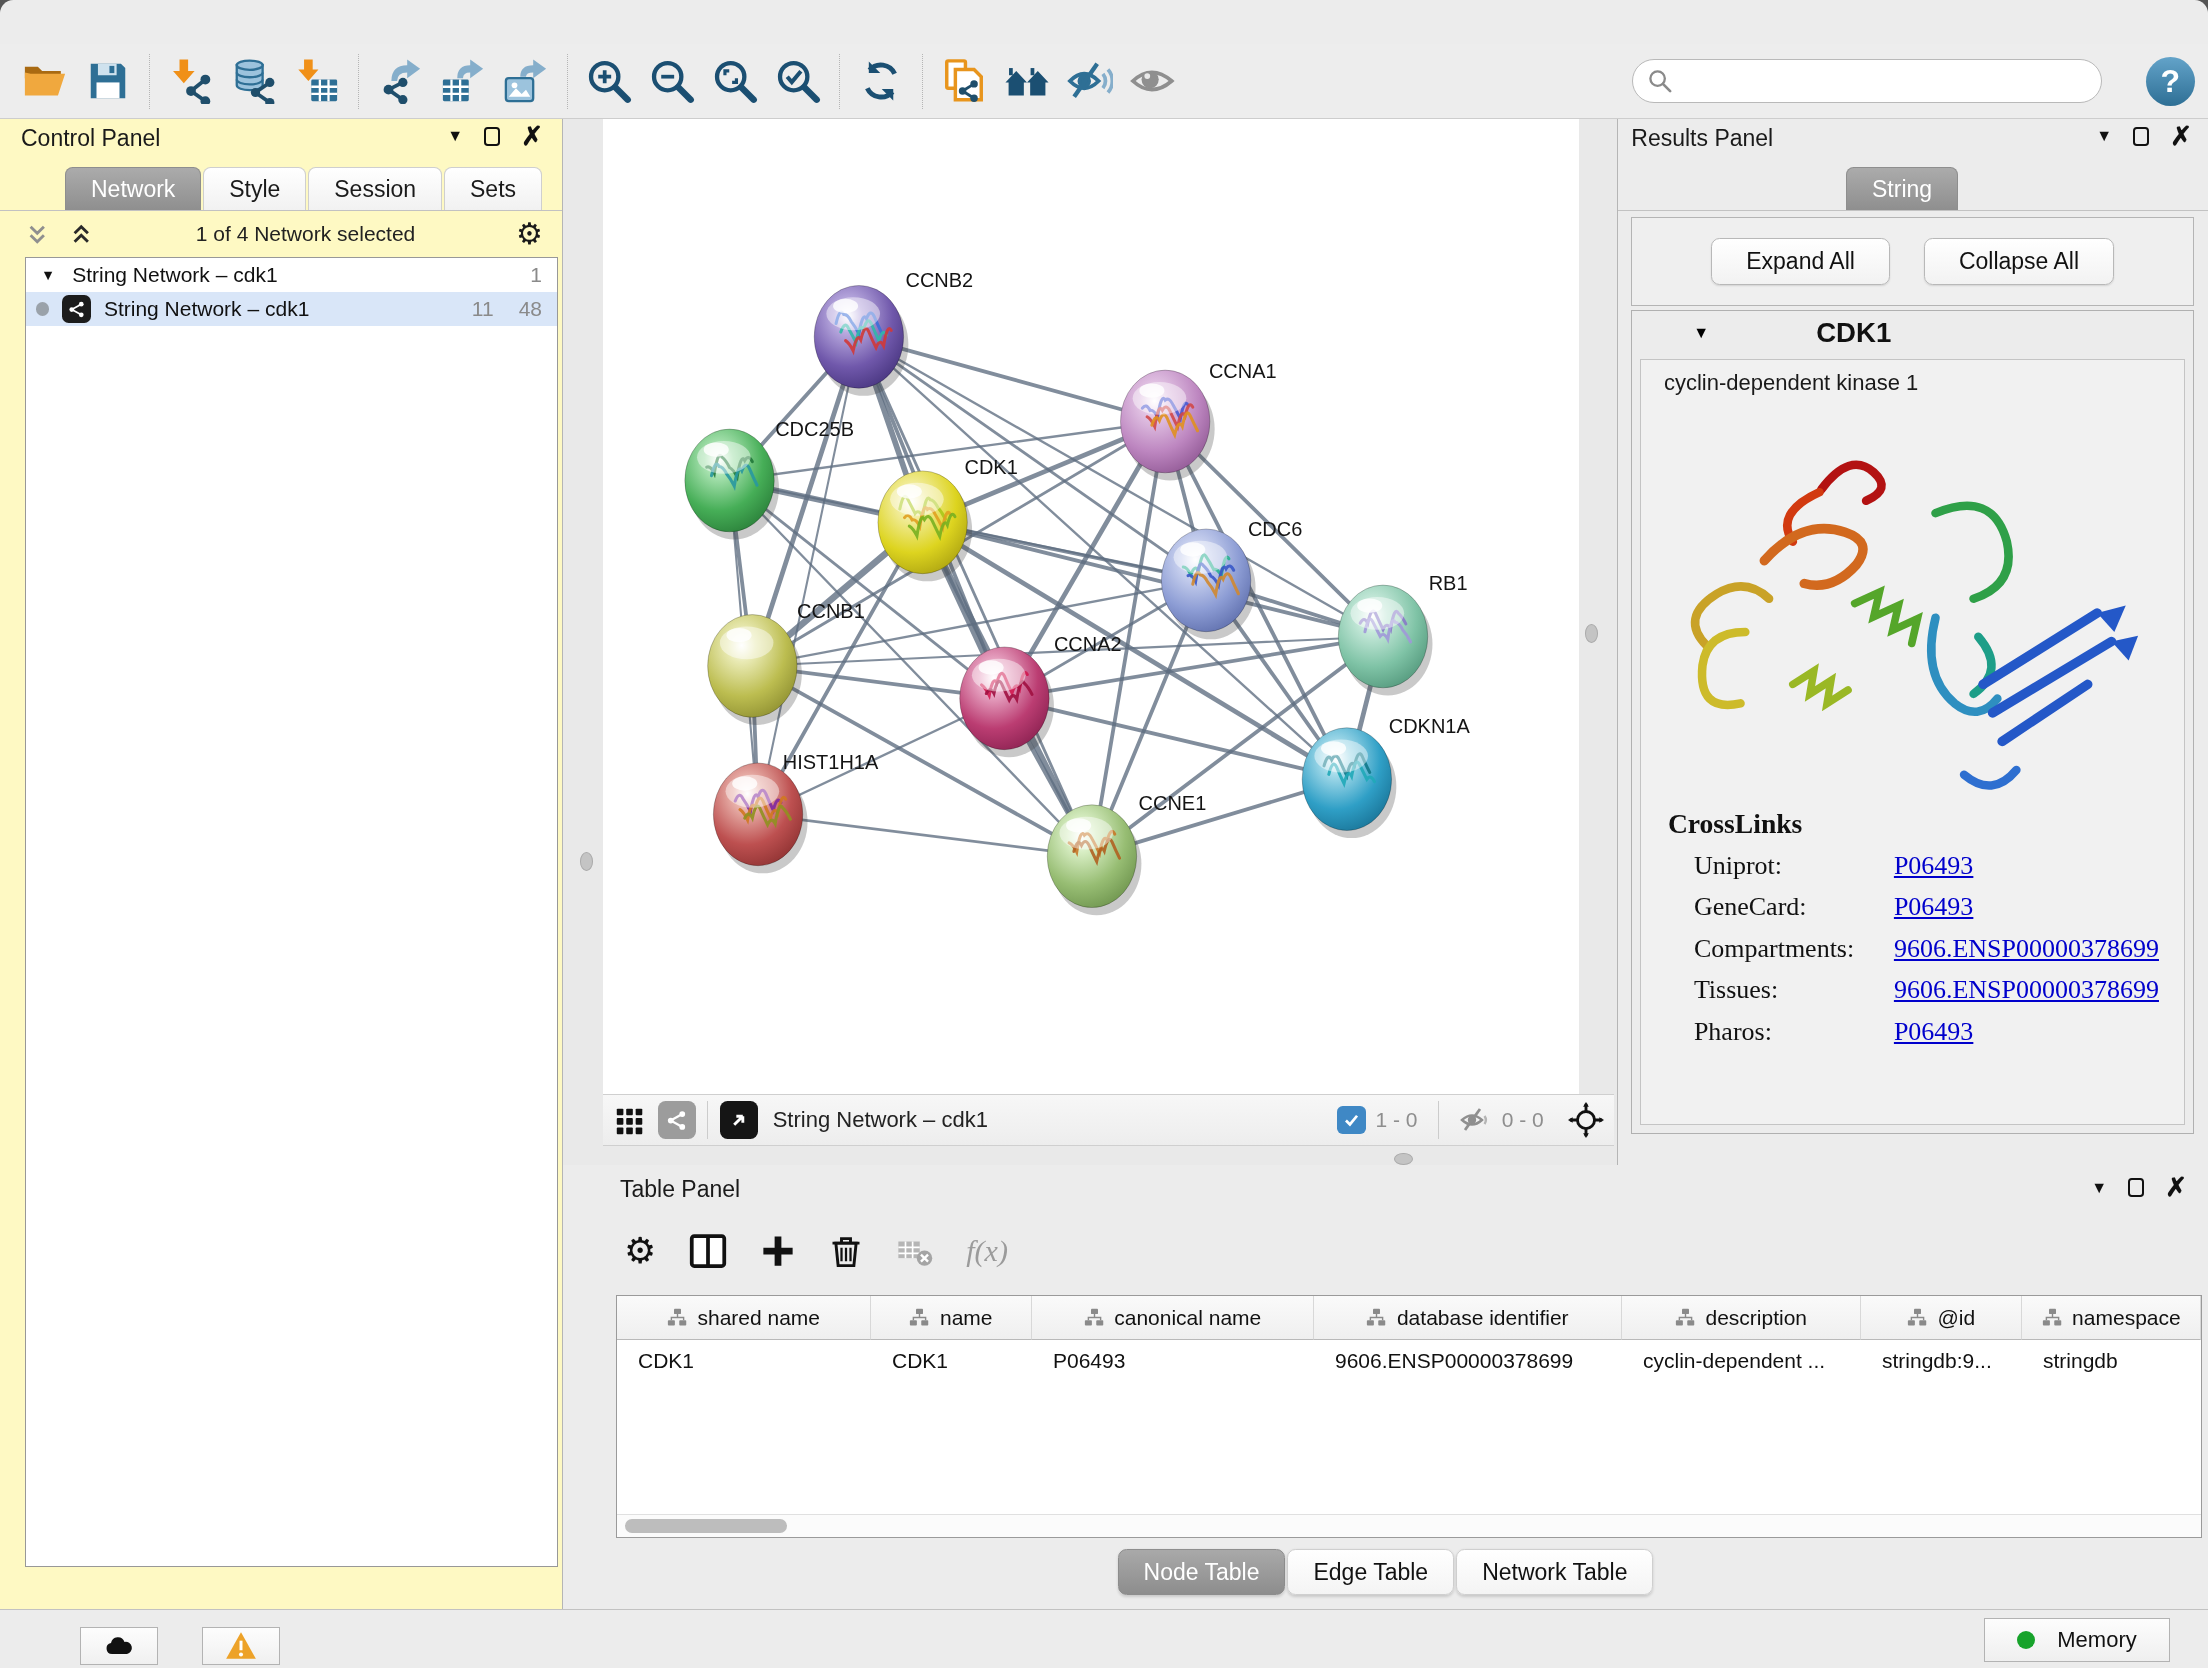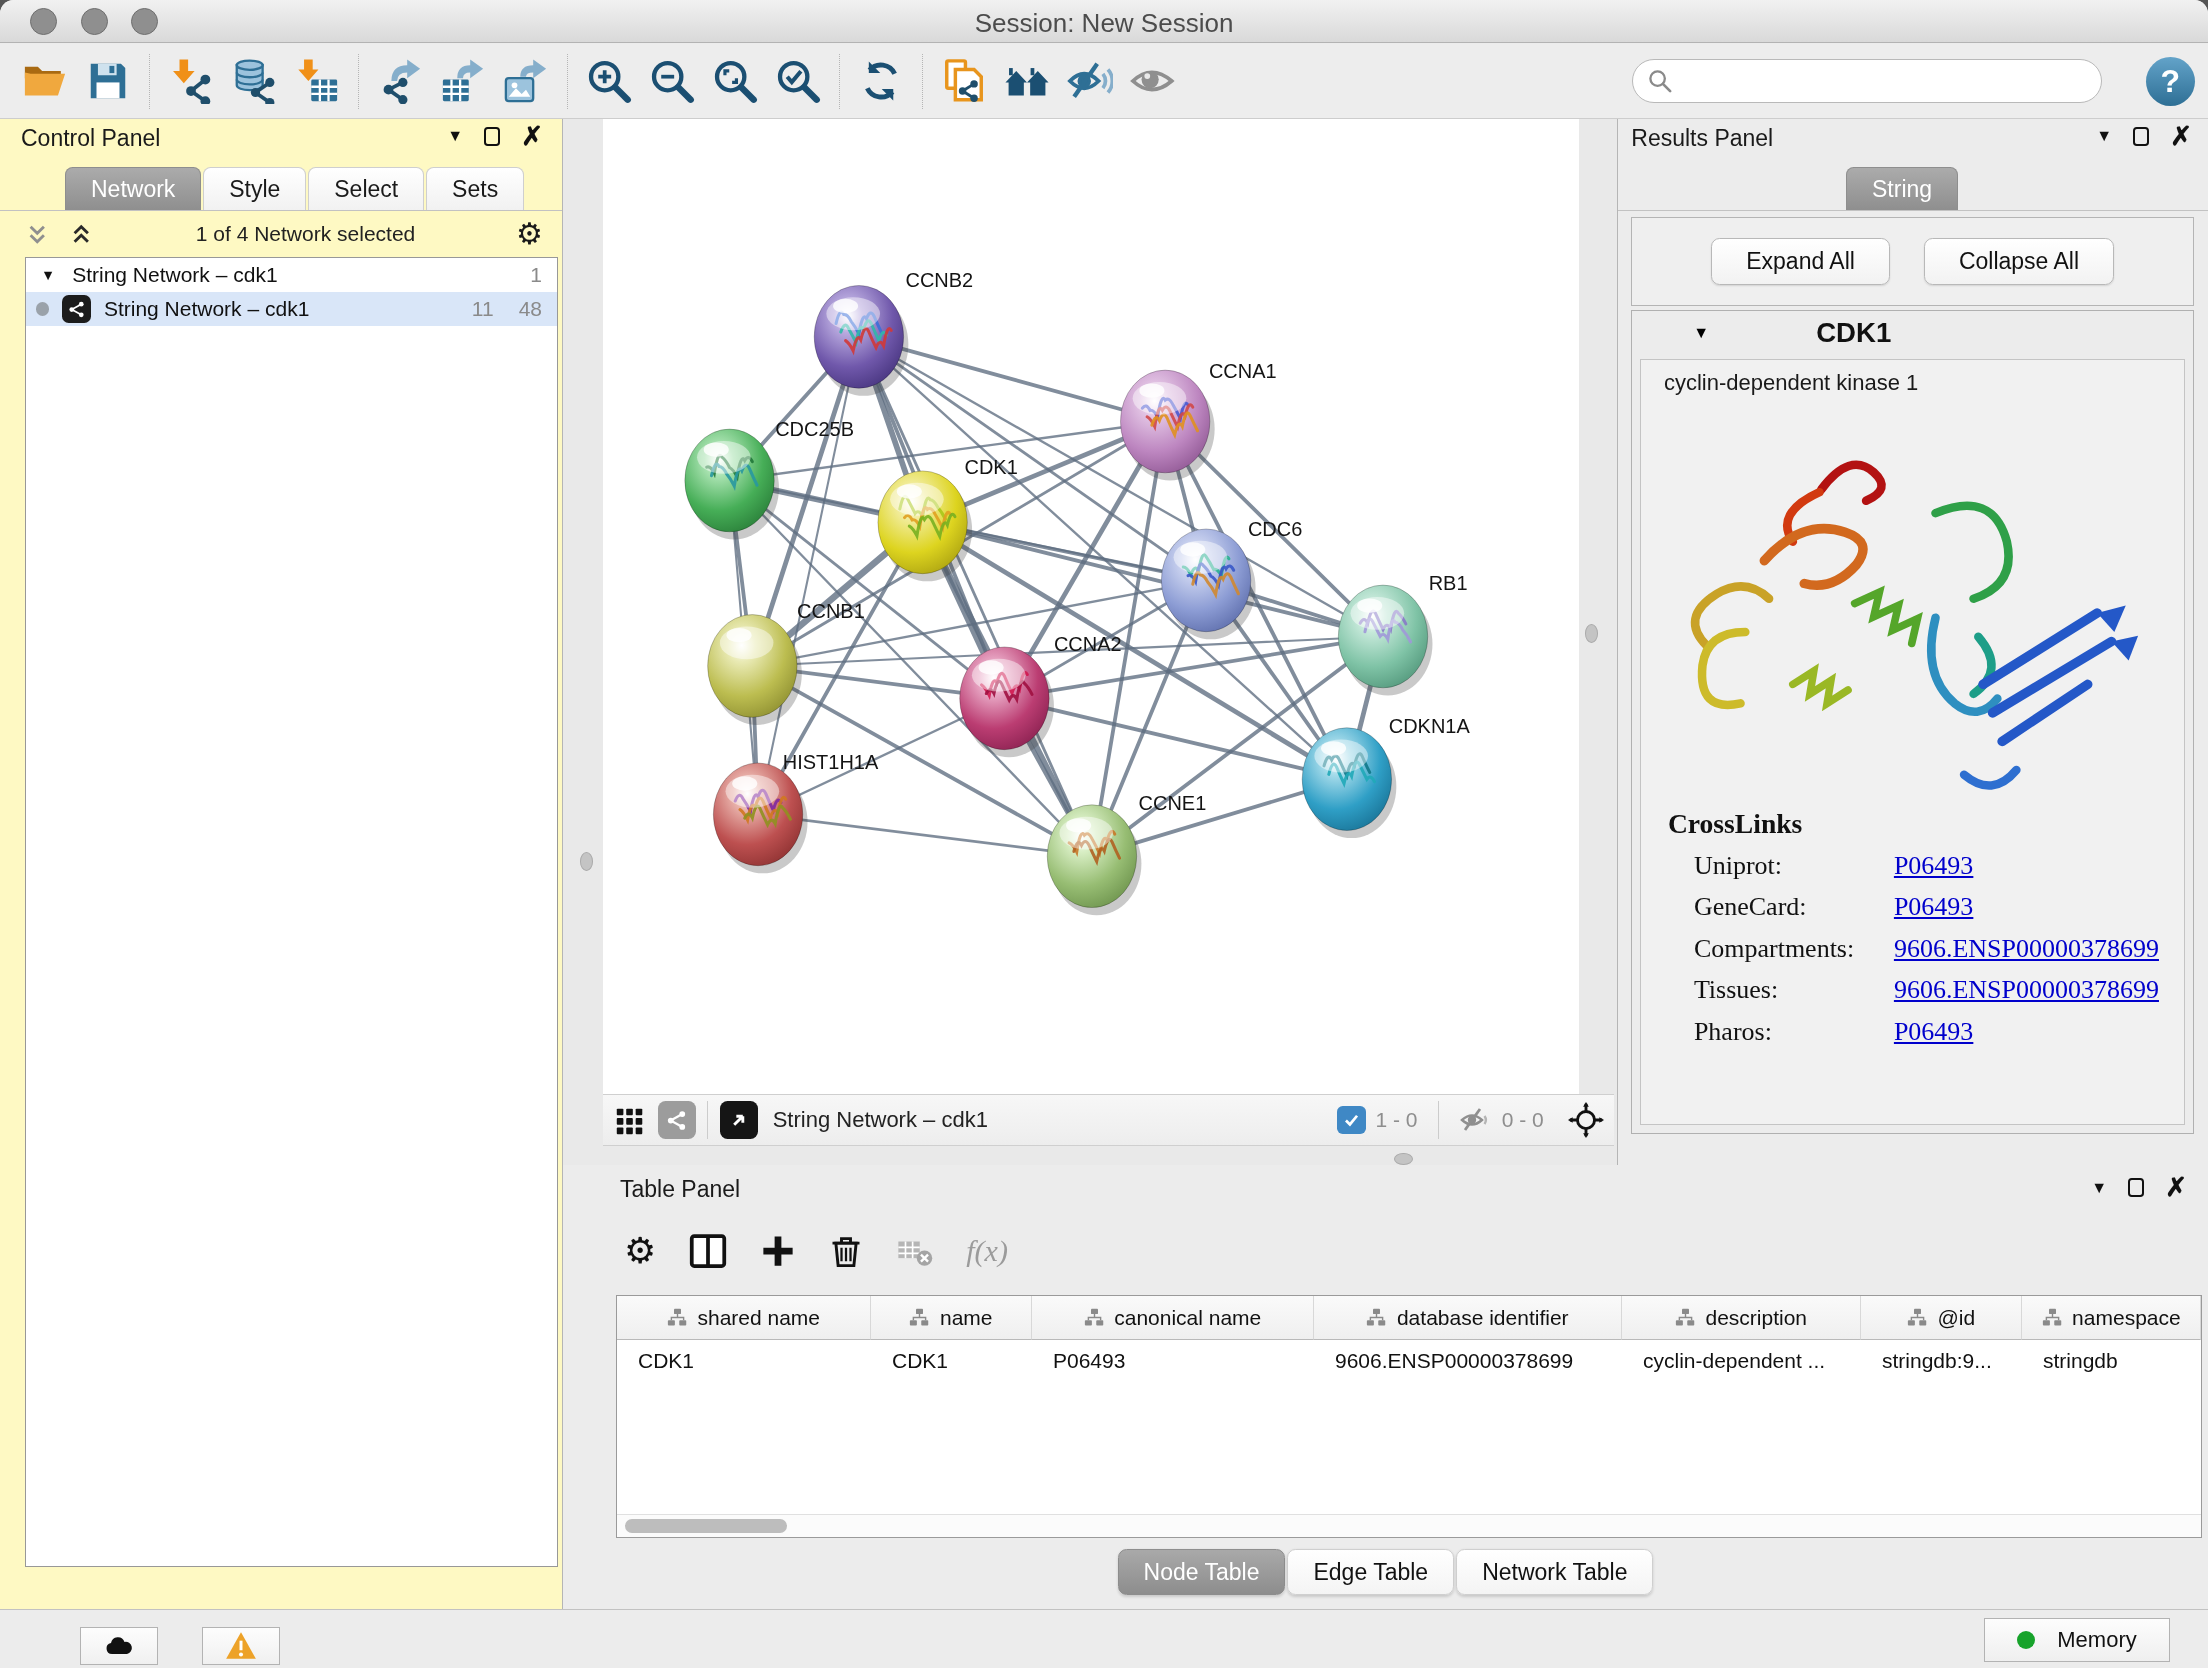--- a/index.html
+++ b/index.html
@@ -129,26 +129,20 @@
     display:flex; align-items:center; justify-content:center; gap:22px; font-size:22px; color:#111; }
   .mem-dot { width:18px; height:18px; border-radius:50%; background:#17a32b; }
 
   text.nodelabel { font-family:"Liberation Sans", sans-serif; font-size:21px; fill:#141414; }
 </style>
 </head>
 <body>
 
 <div class="screen">
 
-  <div class="titlebar">
-    <div class="traffic" style="left:30px"></div>
-    <div class="traffic" style="left:81px"></div>
-    <div class="traffic" style="left:131px"></div>
-    <div class="win-title">Session: New Session</div>
-  </div>
 
   <div class="toolbar">
     <div class="tbtn">
         <svg viewBox="0 0 32 32">
           <path d="M2 6h9l3 3h13v5H2z" fill="#a96a12"></path>
           <path d="M2 26V10l4 1h24l-5 15z" fill="#f0a83e"></path>
         </svg>
       </div>
     <div class="tbtn">
         <svg viewBox="0 0 32 32">
@@ -337,21 +331,21 @@
       <span class="ptitle">Control Panel</span>
     </div>
     <div class="winbtns" style="right:19px; top:7.6px;">
       <span class="wb-tri">▼</span>
       <span class="wb-float"></span>
       <span class="wb-x">✗</span>
     </div>
     <div class="tabbar" style="left:65px; top:43px;">
         <div class="tab sel">Network</div>
         <div class="tab">Style</div>
-        <div class="tab">Select</div>
+        <div class="tab">Session</div>
         <div class="tab">Sets</div>
       </div>
     <div class="tab-underline" style="top:91px;"></div>
     <div class="cp-status">
       <svg width="28.5" height="28.5" viewBox="0 0 30 30" style="margin-left:23px;">
           <g fill="none" stroke="#8f8f8f" stroke-width="3">
             <path d="M8 7l7 7 7-7M8 16l7 7 7-7"></path>
           </g>
         </svg>
       <svg width="28.5" height="28.5" viewBox="0 0 30 30" style="margin-left:15px;">

